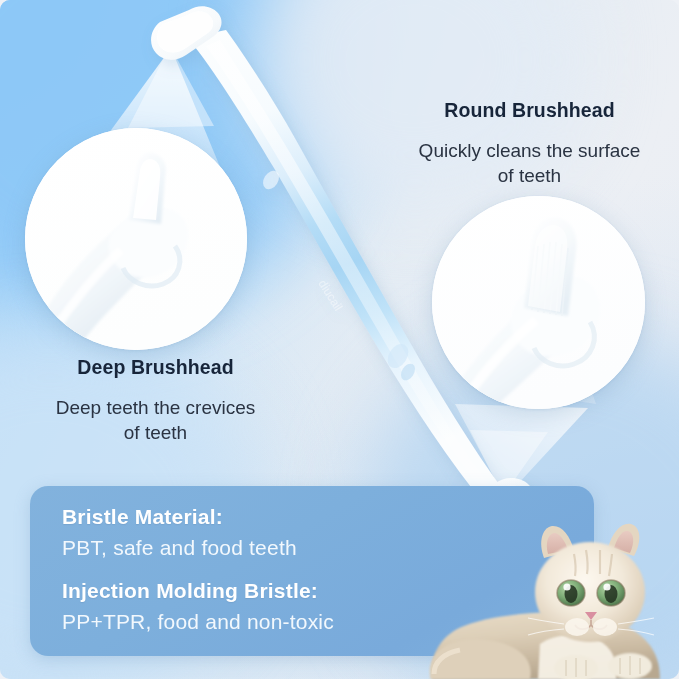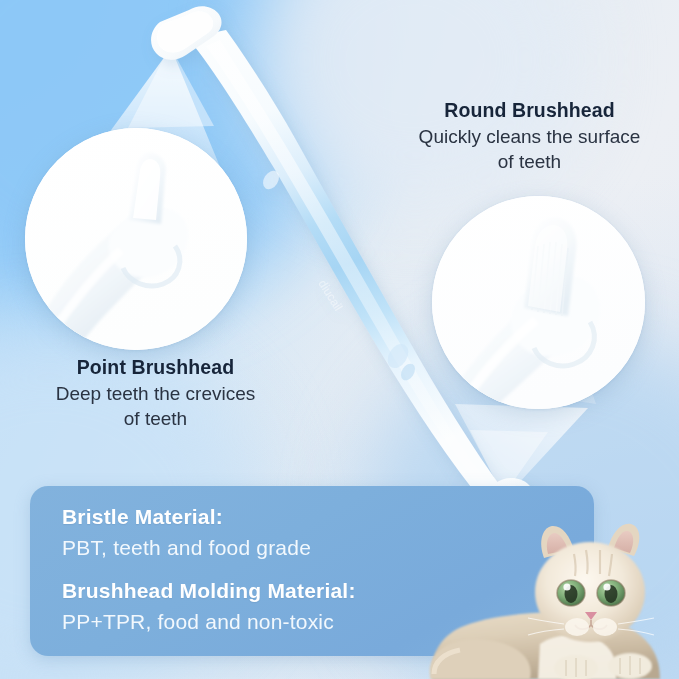--- a/index.html
+++ b/index.html
@@ -8,20 +8,21 @@
     font-family:"Liberation Sans", sans-serif;
     background:#eef1f6;
   }
   #stage{
     position:relative;width:679px;height:679px;overflow:hidden;
     background:
       radial-gradient(120% 100% at 0% 0%, rgba(150,205,248,.95) 0%, rgba(150,205,248,.55) 28%, rgba(150,205,248,0) 58%),
       radial-gradient(95% 85% at 0% 100%, rgba(198,224,246,.85) 0%, rgba(198,224,246,.25) 45%, rgba(198,224,246,0) 72%),
       radial-gradient(110% 95% at 100% 100%, rgba(186,215,242,.80) 0%, rgba(186,215,242,.20) 50%, rgba(186,215,242,0) 78%),
       linear-gradient(118deg,#a9d6f8 0%, #c3e1f9 22%, #e6edf4 52%, #eceff4 70%, #e7ecf3 100%);
+    border-radius: 10px;
   }
 
   
   .wash{position:absolute;border-radius:50%;filter:blur(38px);pointer-events:none;}
   .wash.a{left:-130px;top:-120px;width:460px;height:430px;background:rgba(139,199,247,.85);}
   .wash.b{left:-160px;top:330px;width:420px;height:360px;background:rgba(200,226,247,.75);}
   .wash.c{left:360px;top:330px;width:420px;height:380px;background:rgba(176,211,241,.70);}
   .wash.d{left:250px;top:-90px;width:330px;height:300px;background:rgba(226,235,245,.9);}
 
   
@@ -40,21 +41,21 @@
   .circle svg{display:block;width:100%;height:100%;}
 
   
   .callout{position:absolute;text-align:center;color:#1d2b40;}
   .callout .ttl{
     font-weight:bold;font-size:19.5px;letter-spacing:.1px;
     line-height:1.25;color:#17253a;white-space:nowrap;
   }
   .callout .sub{
     font-size:19px;line-height:1.3;color:#2a3342;font-weight:400;
-    margin-top:3px;
+    margin-top:17px;
   }
   #callout-round{left:382px;top:98px;width:295px;}
   #callout-point{left:8px;top:355px;width:295px;}
 
   
   #panel{
     position:absolute;left:30px;top:486px;width:564px;height:170px;
     border-radius:18px;
     background:linear-gradient(150deg,#82b2dd 0%, #7dafdc 40%, #79aadb 75%, #7fb0dd 100%);
     box-shadow:0 4px 16px rgba(108,152,192,.30);
@@ -271,32 +272,32 @@
     </svg>
   </div>
 
   <div class="callout" id="callout-round">
     <div class="ttl">Round Brushhead</div>
     <div class="sub">Quickly cleans the surface</div>
     <div class="sub" style="margin-top:0">of teeth</div>
   </div>
 
   <div class="callout" id="callout-point">
-    <div class="ttl">Point Brushhead</div>
+    <div class="ttl">Deep Brushhead</div>
     <div class="sub">Deep teeth the crevices</div>
     <div class="sub" style="margin-top:0">of teeth</div>
   </div>
 
   <div id="panel">
     <div class="row" id="row-bristle">
       <div class="lbl">Bristle Material:</div>
-      <div class="val">PBT, teeth and food grade</div>
+      <div class="val">PBT, safe and food teeth</div>
     </div>
     <div class="row" id="row-injection">
-      <div class="lbl">Brushhead Molding Material:</div>
+      <div class="lbl">Injection Molding Bristle:</div>
       <div class="val">PP+TPR, food and non-toxic</div>
     </div>
   </div>
 
   <div id="cat">
     <svg viewBox="0 0 252 171">
       <defs>
         <linearGradient id="furBody" x1="0" y1="0" x2="0.3" y2="1">
           <stop offset="0%" stop-color="#e8dcc8"></stop>
           <stop offset="40%" stop-color="#ddcfb8"></stop>

